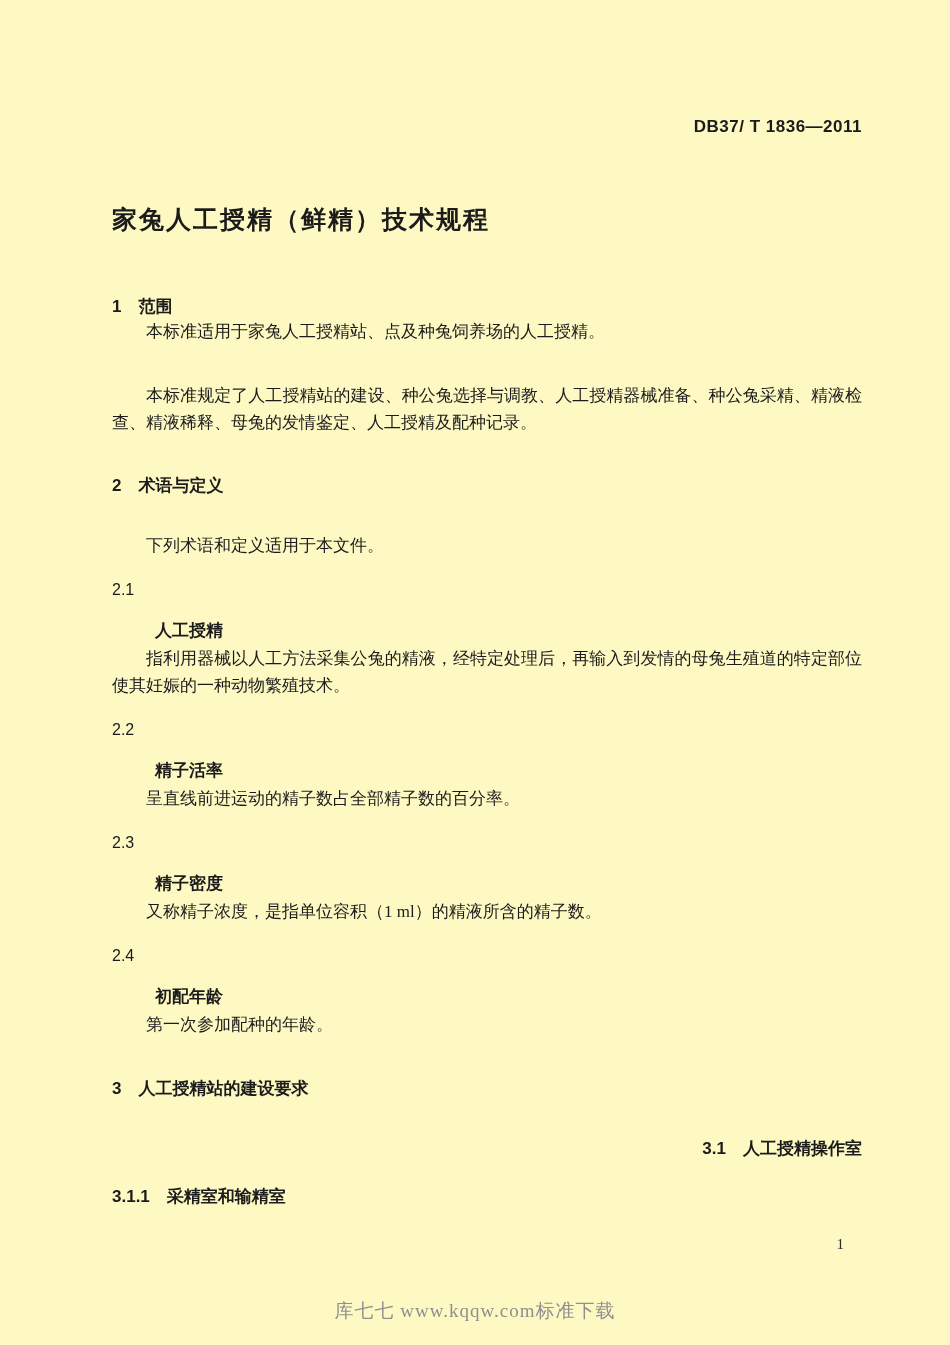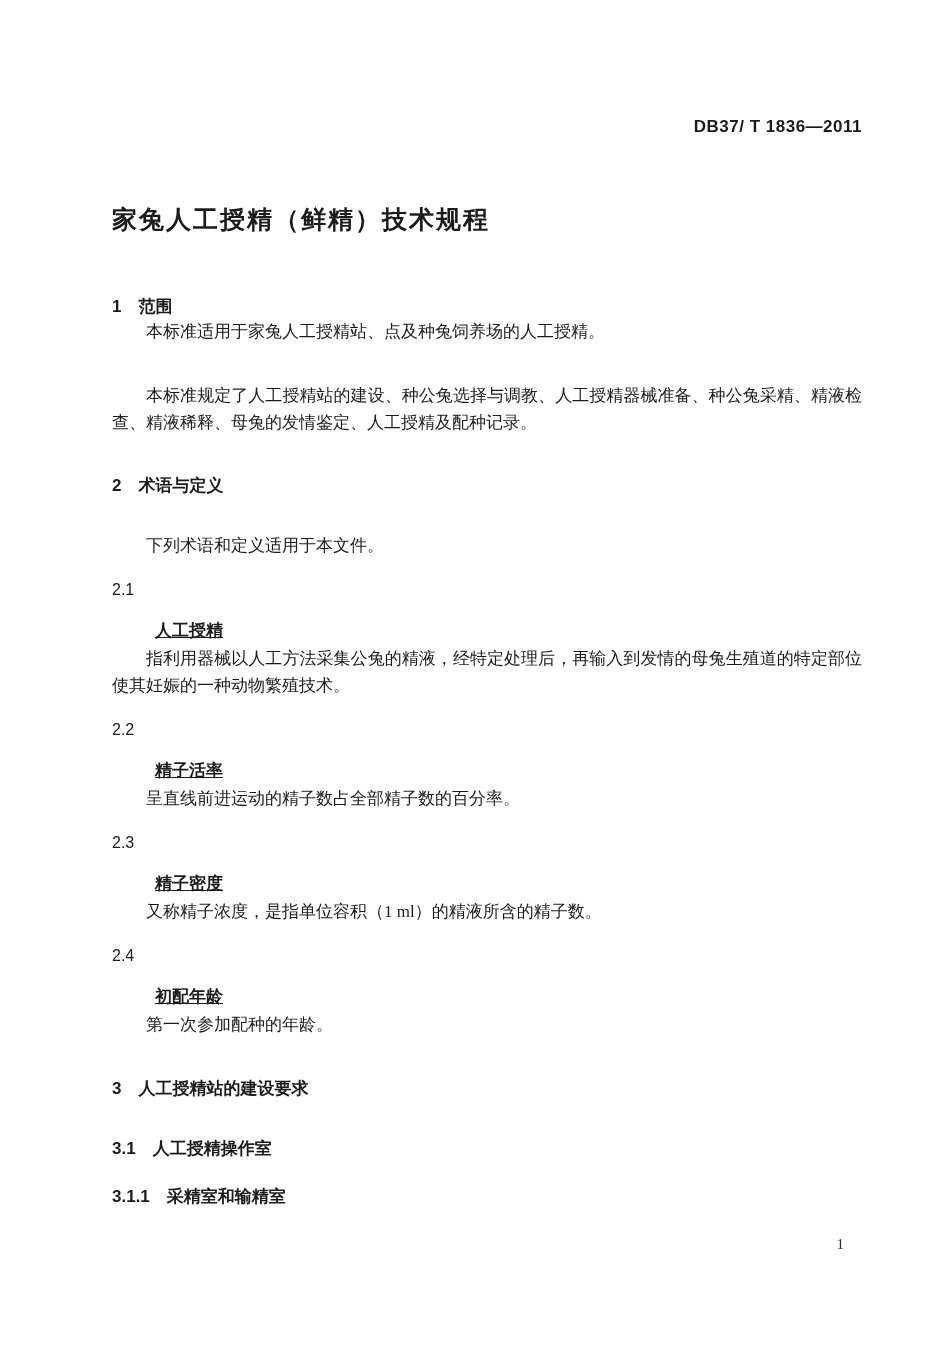--- a/index.html
+++ b/index.html
@@ -2,21 +2,21 @@
 <html><head>
 <meta charset="utf-8">
 <style>
   * { margin: 0; padding: 0; box-sizing: border-box; }
   html, body { background: #e8e8e8; }
   .page {
     position: relative;
     width: 950px;
     height: 1345px;
     margin: 0 auto;
-    background: #ffffff;
+    background: #fef9c3;
     color: #1b1b1b;
     font-family: "Liberation Serif", "DejaVu Serif", serif;
     overflow: hidden;
   }
   .content { padding: 0 88px 0 112px; }
 
   .doc-number {
     padding-top: 117px;
     text-align: right;
     font-family: "Liberation Sans", "DejaVu Sans", sans-serif;
@@ -33,21 +33,21 @@
     letter-spacing: 2px;
   }
   .sec-heading {
     font-family: "Liberation Sans", "DejaVu Sans", sans-serif;
     font-weight: 700;
     font-size: 17px;
   }
   .h-scope        { margin-top: 59px; }
   .h-terms        { margin-top: 38px; }
   .h-construction { margin-top: 39px; }
-  .h-sub1         { margin-top: 37px; }
+  .h-sub1         { margin-top: 37px; text-align: right; }
   .h-sub11        { margin-top: 25px; }
 
   .body-p {
     font-size: 17px;
     line-height: 27px;
     text-align: justify;
     text-indent: 2em;
   }
   .p-first   { margin-top: 37px; }
   .p-intro   { margin-top: 35px; }
@@ -56,21 +56,20 @@
     margin-top: 22px;
     font-family: "Liberation Sans", "DejaVu Sans", sans-serif;
     font-size: 16px;
   }
   .term-name {
     margin-top: 20px;
     margin-left: 43px;
     font-family: "Liberation Sans", "DejaVu Sans", sans-serif;
     font-weight: 700;
     font-size: 17px;
-    text-decoration: underline;
   }
   .term-def { margin-top: 3px; }
 
   .page-number {
     position: absolute;
     top: 1236px;
     right: 106px;
     font-size: 15px;
     color: #2a2a2a;
   }
@@ -132,13 +131,14 @@
     <div class="sec-heading h-construction">3　人工授精站的建设要求</div>
 
     <div class="sec-heading h-sub1">3.1　人工授精操作室</div>
 
     <div class="sec-heading h-sub11">3.1.1　采精室和输精室</div>
 
   </div>
 
   <div class="page-number">1</div>
 
+  <div class="footer-watermark">库七七 www.kqqw.com标准下载</div>
 </div>
 
 </body></html>

